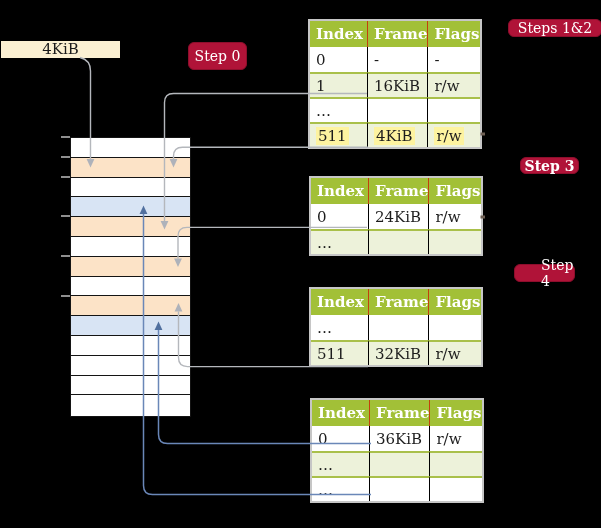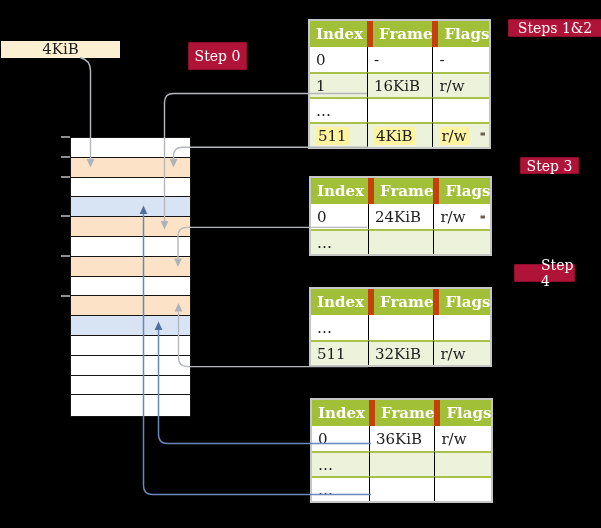--- a/index.html
+++ b/index.html
@@ -13,27 +13,27 @@
   
   .frame-label{
     position:absolute;left:1px;top:41px;width:119px;height:17px;
     background:#fbf0d2;color:#1a1a1a;
     font-size:15px;line-height:17px;text-align:center;
   }
   
   .badge{
     position:absolute;
     background:#b01338;color:#fff;
-    border:1px solid #8d0e2c;border-radius:1px;
+    border:1px solid #8d0e2c;border-radius:6px;
     font-size:14px;display:flex;align-items:center;justify-content:center;
     box-sizing:border-box;
   }
   #badge-step0  {left:188px;top:42px;width:59px;height:28px;}
   #badge-steps12{left:508px;top:19px;width:94px;height:18px;}
-  #badge-step3  {left:520px;top:157px;width:59px;height:17px;}
+  #badge-step3  {left:520px;top:157px;width:59px;height:17px;font-weight:bold;}
   #badge-step4  {left:514px;top:264px;width:61px;height:18px;padding-left:26px;}
   
   #memory-column{
     position:absolute;left:70px;top:137px;width:119px;height:278px;
     border:1px solid #141414;background:#fff;
     display:flex;flex-direction:column;
   }
   .mrow{height:18.8px;border-bottom:1px solid #141414;flex:0 0 auto;}
   .mrow:last-child{border-bottom:none;}
   .mrow.white {background:#ffffff;}
@@ -44,21 +44,21 @@
   .ptable{position:absolute;}
   .ptable table{
     border-collapse:separate;border-spacing:0;
     border:2px solid #c6c6c6;background:#a21caf;
     table-layout:fixed;
   }
   .ptable th{
     background:#a2c037;color:#ffffff;font-weight:bold;
     font-size:15px;text-align:left;
     height:26px;padding:0 0 0 6px;box-sizing:border-box;
-    border-left:6px solid #c2410c;
+    border-left:1px solid #c2410c;
   }
   .ptable th:first-child{border-left:none;}
   .ptable td{
     font-size:15px;color:#1c1c1c;
     height:25px;padding:0 0 0 6px;box-sizing:border-box;
     border-left:1px solid #000;
     border-top:2px solid #a9c04a;
     white-space:nowrap;overflow:hidden;
   }
   .ptable td:first-child{border-left:none;}

